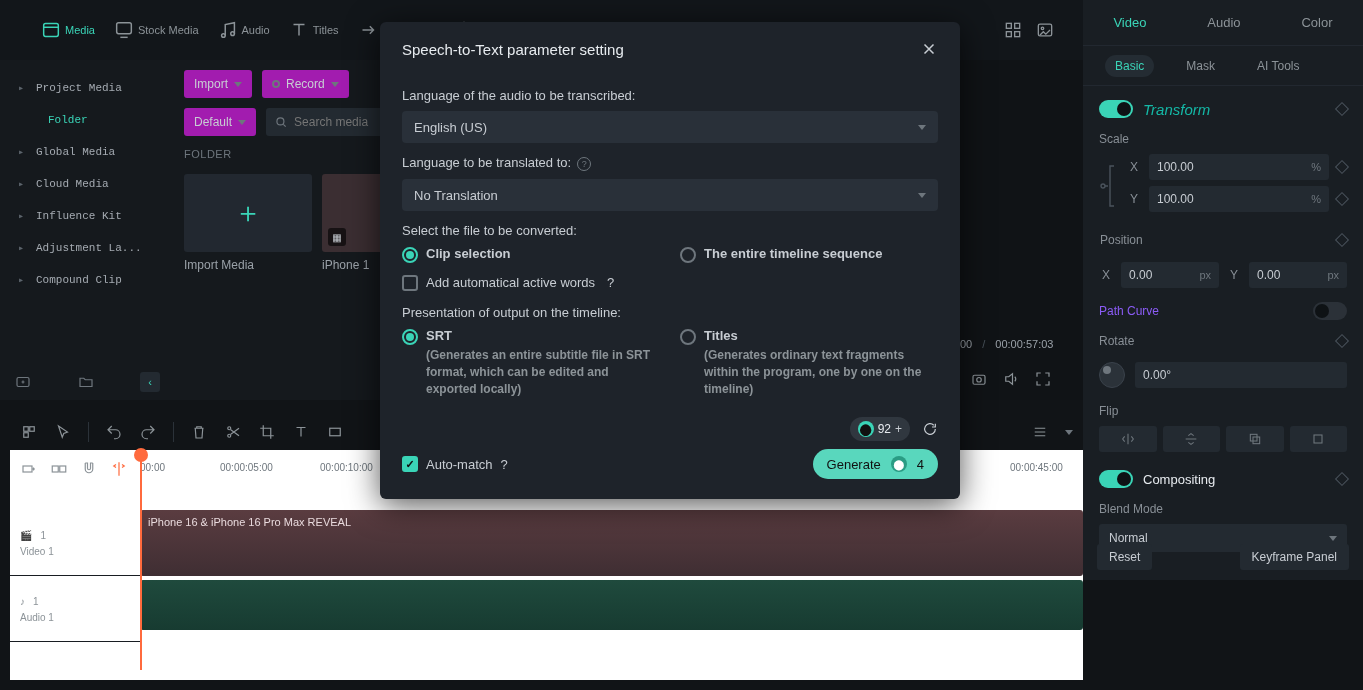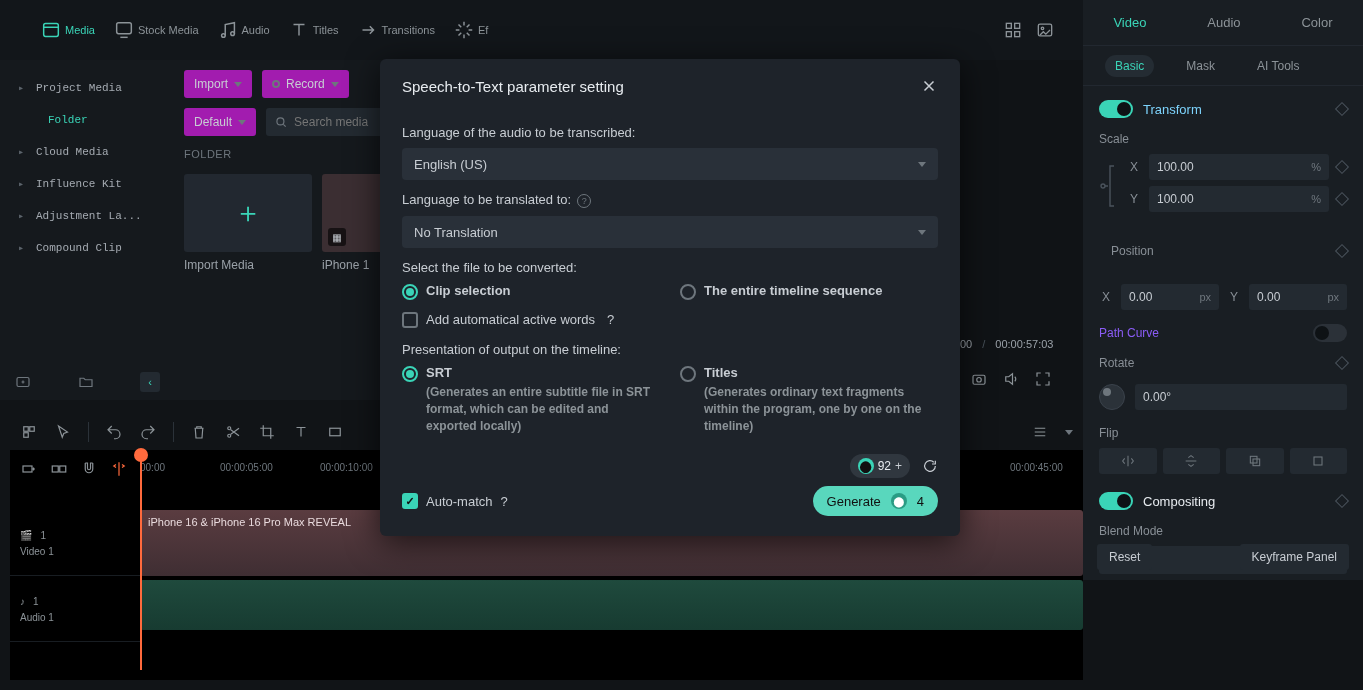--- a/index.html
+++ b/index.html
@@ -87,37 +87,37 @@
   
   .preview { position:absolute; left:660px; top:60px; width:423px; height:340px; background:#101316;}
   .player-bar{position:absolute;left:960px;top:330px;width:120px;height:28px;display:flex;align-items:center;gap:10px;font-size:11px;color:#9aa1a8;}
   .player-bar .sep{color:#4a535c;}
   .player-icons{position:absolute;left:970px;top:370px;display:flex;gap:14px;color:#8c9398;}
 
   
   .tl-toolbar { position:absolute; left:10px; top:414px; width:1073px; height:36px; display:flex; align-items:center; gap:16px; padding:0 10px;}
   .tl-ic { width:18px;height:18px;color:#8c9398;}
   .tl-sep { width:1px;height:20px;background:#2b3239;}
-  .timeline { position:absolute; left:10px; top:450px; width:1073px; height:230px; background:#000000;}
+  .timeline { position:absolute; left:10px; top:450px; width:1073px; height:230px; background:#ffffff;}
   .ruler { position:absolute; left:130px; right:0; top:12px; height:30px; font-size:10px; color:#6e767d;}
   .ruler-mark { position:absolute; top:0; }
   .track-labels { position:absolute; left:0; top:60px; width:130px;}
   .track-lab { height:66px; padding-left:10px; display:flex; flex-direction:column; justify-content:center; gap:4px; font-size:10px; color:#8c9398; border-bottom:1px solid #181d22;}
   .track-lab .icrow { display:flex; gap:8px; align-items:center;}
   .tracks { position:absolute; left:130px; right:0; top:60px;}
   .videotrack { height:66px; background:linear-gradient(#5a3c40,#3f2e33); position:relative; border-radius:3px;}
   .vt-name { position:absolute;left:8px;top:6px;font-size:11px;color:#e9dadd;}
   .audiotrack{ height:50px; margin-top:4px;background:linear-gradient(#1f4a3d,#173b31);border-radius:3px;}
   .playhead { position:absolute; left:130px; top:0; width:2px; height:220px; background:#ff6a3d;}
   .playhead::before{content:"";position:absolute;top:-2px;left:-6px;width:14px;height:14px;border-radius:50%;background:#ff6a3d;}
   .tl-row2 { position:absolute; left:10px; top:10px; display:flex; gap:12px; color:#8c9398;}
   .tl-row2 .hot { color:#ff6a3d;}
 
   
-  .modal { position:absolute; left:380px; top:22px; width:580px; background:#1e232a; border-radius:6px; box-shadow:0 6px 32px #000a; padding-bottom:20px;margin-top:37px;}
+  .modal { position:absolute; left:380px; top:22px; width:580px; background:#1e232a; border-radius:6px; box-shadow:0 6px 32px #000a; padding-bottom:20px;}
   .modal-head { display:flex;justify-content:space-between;align-items:center;padding:18px 22px 12px;}
   .modal-title { font-size:15px; color:#e7ebef;}
   .close-x { width:18px;height:18px;color:#c8cdd3;cursor:pointer;}
   .modal-body { padding: 8px 22px 0;}
   .mlabel { font-size:13px;color:#c8cdd3;margin:10px 0 8px;}
   .mlabel .qm { display:inline-flex;width:14px;height:14px;border:1px solid #6e767d;border-radius:50%;align-items:center;justify-content:center;font-size:9px;color:#6e767d;margin-left:6px;}
   .mselect { height:32px;background:#293039;border-radius:4px;display:flex;align-items:center;justify-content:space-between;padding:0 12px;font-size:13px;color:#c8cdd3;margin-bottom:12px;}
   .radio-row { display:flex; gap:20px; margin:8px 0 12px;font-weight:bold;}
   .radio-opt { display:flex; align-items:flex-start; gap:8px; flex:1;}
   .radiobox { width:16px;height:16px;border-radius:50%;border:2px solid #6e767d;flex:none;margin-top:1px;position:relative;}
@@ -206,20 +206,21 @@
           <rect x="4" y="5" width="16" height="14" rx="2"></rect>
           <circle cx="9" cy="10" r="1.5"></circle>
           <path d="m6 18 4-4 3 3 5-5"></path>
         </svg></span>
   </div>
 </div>
 
 <div class="leftcol">
   <div class="left-item">Project Media</div>
   <div class="left-item active">Folder</div>
+  <div class="left-item">Global Media</div>
   <div class="left-item">Cloud Media</div>
   <div class="left-item">Influence Kit</div>
   <div class="left-item">Adjustment La...</div>
   <div class="left-item">Compound Clip</div>
   <div class="leftcol-foot">
     <span class="chip-ic"><svg viewBox="0 0 24 24" width="18" height="18" fill="none" stroke="currentColor" stroke-width="1.6">
           <rect x="4" y="6" width="16" height="12" rx="2"></rect>
           <path d="M12 10v4m-2-2h4"></path>
         </svg></span>
     <span class="chip-ic"><svg viewBox="0 0 24 24" width="18" height="18" fill="none" stroke="currentColor" stroke-width="1.6">
@@ -390,21 +391,21 @@
   </div>
   <div class="insp-subtabs">
     <span class="insp-subtab active">Basic</span>
     <span class="insp-subtab">Mask</span>
     <span class="insp-subtab">AI Tools</span>
   </div>
   <div class="insp-body">
     <div class="row-toggle">
       <div style="display:flex;align-items:center;gap:10px;">
         <div class="toggle"></div>
-        <span style="font-size:13px;color:#7dd3fc;">Transform</span>
+        <span style="font-size:15px;color:#14b8a6;font-style:italic;">Transform</span>
       </div>
       <div class="diamond"></div>
     </div>
 
     <div class="prop-label">Scale</div>
     <div style="display:flex;align-items:center;gap:6px;margin-bottom:14px;">
       <div class="link-col">
         <svg width="20" height="52" viewBox="0 0 20 52" fill="none" stroke="#4a535c" stroke-width="1.4">
             <path d="M14 6h-4v40h4M8 26h-3"></path>
             <circle cx="3" cy="26" r="2"></circle>
@@ -424,21 +425,21 @@
           <div class="numfield">
               <span>100.00</span>
               <span class="unit">%</span>
             </div>
           <div class="diamond"></div>
         </div>
       </div>
     </div>
 
     <div class="row-toggle">
-      <span class="prop-label" style="margin:12px">Position</span>
+      <span class="prop-label" style="margin:1px">Position</span>
       <div class="diamond"></div>
     </div>
     <div class="xy-row">
       <span class="lab">X</span>
       <div class="numfield">
           <span>0.00</span>
           <span class="unit">px</span>
         </div>
       <span class="lab">Y</span>
       <div class="numfield">

